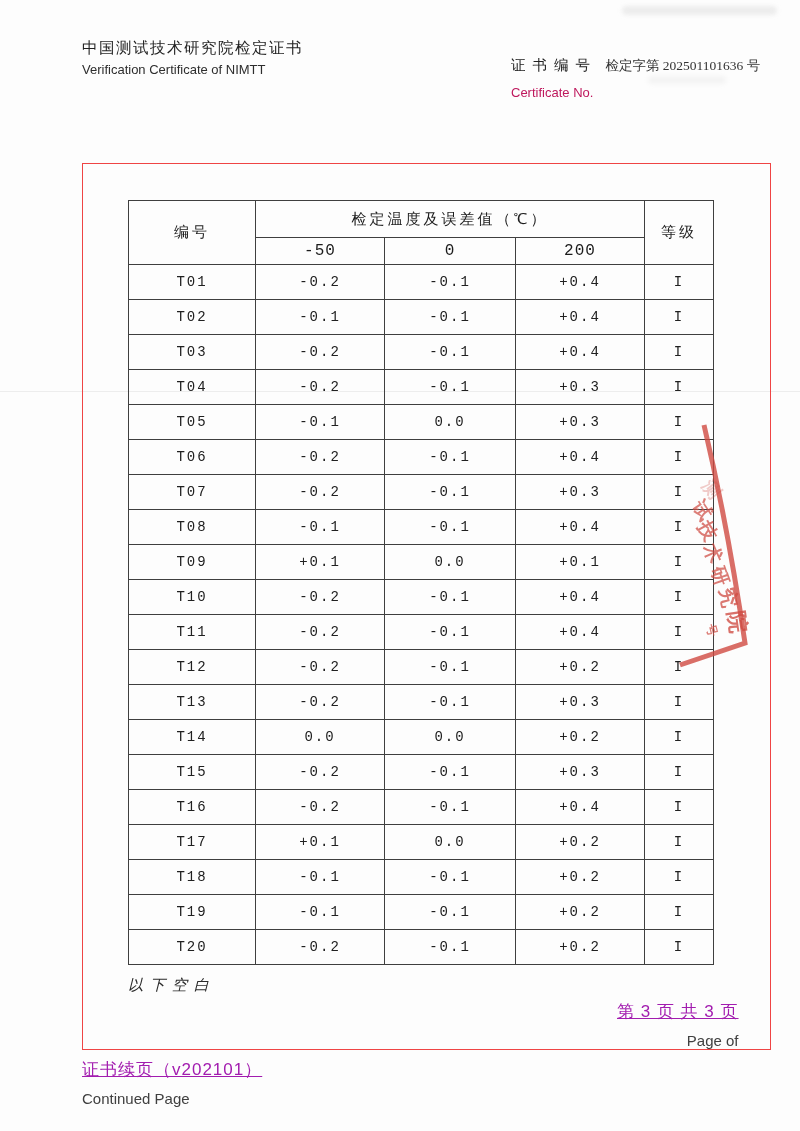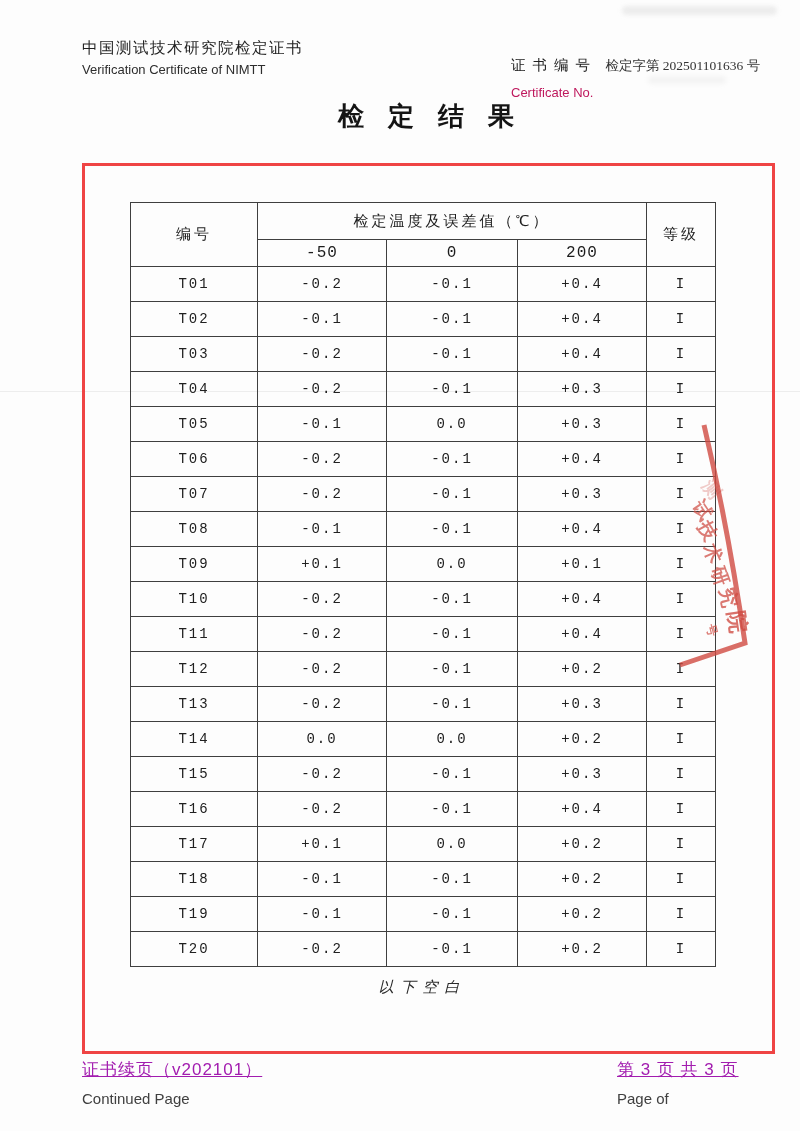--- a/index.html
+++ b/index.html
@@ -19,34 +19,34 @@
   .header-right{position:absolute;left:511px;top:40px;margin-top:16px;}
   .certno-line{white-space:nowrap;}
   .certno-label{font-size:14.5px;letter-spacing:7px;color:#222;}
   .certno-value{font-size:13.5px;margin-left:4px;color:#333;font-family:"Liberation Serif",serif;}
   .certno-en{font-size:13px;margin-top:10px;color:#be185d;}
   
   .title-block{position:absolute;left:82px;top:99px;width:688px;text-align:center;}
   .title-cn{font-size:26px;font-weight:600;letter-spacing:24px;padding-left:24px;color:#141414;}
   .title-en{font-size:12.5px;margin-top:6px;color:#2b2b2b;}
   
-  .outer-box{position:absolute;left:82px;top:163px;width:687px;height:885px;border:3px solid #ef4444;}
+  .outer-box{position:absolute;left:82px;top:163px;width:687px;height:885px;border:1px solid #ef4444;}
   table.results{position:absolute;left:45px;top:36px;width:585px;border-collapse:collapse;table-layout:fixed;}
   table.results th,table.results td{border:1px solid #3f3f3f;text-align:center;vertical-align:middle;padding:0;}
   th.hdr-cn{font-family:"Liberation Serif",serif;font-weight:normal;font-size:15px;letter-spacing:3px;color:#1d1d1d;}
   tr.hdr-row1 th{height:36px;}
   tr.hdr-row2 th{height:26px;font-family:"Liberation Mono","DejaVu Sans Mono",monospace;font-weight:normal;font-size:16px;letter-spacing:1px;}
   tbody td{height:34px;font-family:"Liberation Mono","DejaVu Sans Mono",monospace;font-size:14px;letter-spacing:2px;color:#202020;}
-  .blank-note{position:absolute;left:45px;top:812px;width:585px;text-align:center;
+  .blank-note{position:absolute;left:45px;top:812px;width:585px;text-align:left;
     font-family:"Liberation Serif",serif;font-style:italic;font-size:15px;letter-spacing:7px;color:#2a2a2a;}
   
   svg.stamp{position:absolute;left:660px;top:415px;width:120px;height:270px;pointer-events:none;}
   
   .footer-left{position:absolute;left:82px;top:1058px;}
-  .footer-right{position:absolute;left:617px;top:1058px;}
+  .footer-right{position:absolute;left:617px;top:1000px;text-align:right;}
   .foot-cn{font-size:17px;letter-spacing:1px;color:#a21caf;text-decoration:underline;}
   .foot-en{font-size:15px;margin-top:9px;color:#404040;}
 </style>
 </head>
 <body>
 
 <div class="fold-line"></div>
 <div class="smudge-top"></div>
 <div class="smudge-mid"></div>
 
@@ -56,21 +56,20 @@
 </div>
 <div class="header-right">
   <div class="certno-line">
     <span class="certno-label">证书编号</span>
     <span class="certno-value">检定字第 202501101636 号</span>
   </div>
   <div class="certno-en">Certificate No.</div>
 </div>
 
 <div class="title-block">
-  <div class="title-cn">检定结果</div>
 </div>
 
 <div class="outer-box">
   <table class="results">
     <colgroup>
       <col style="width:127px">
         <col style="width:129px">
         <col style="width:131px">
         <col style="width:129px">
         <col style="width:69px">

